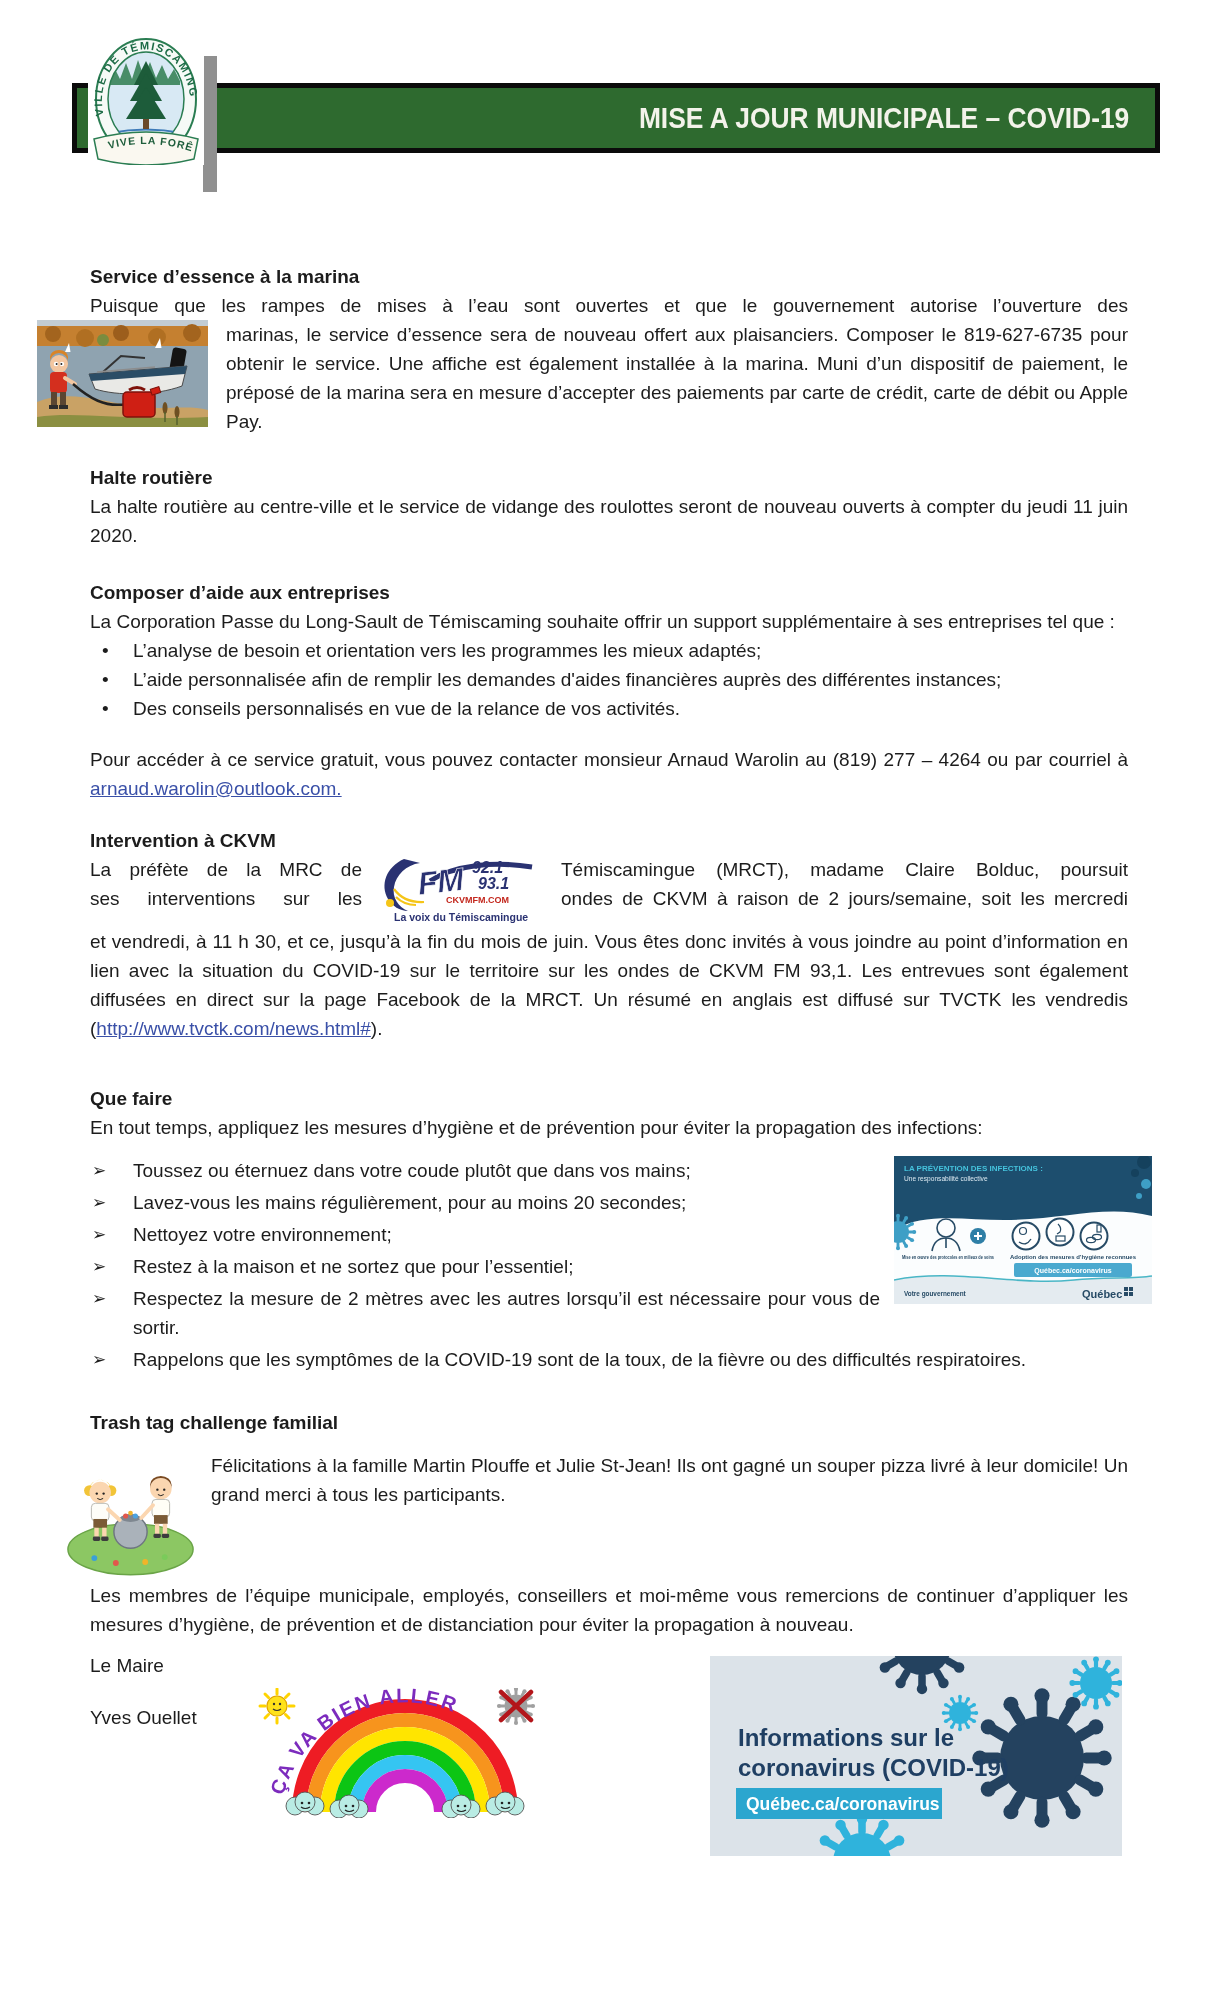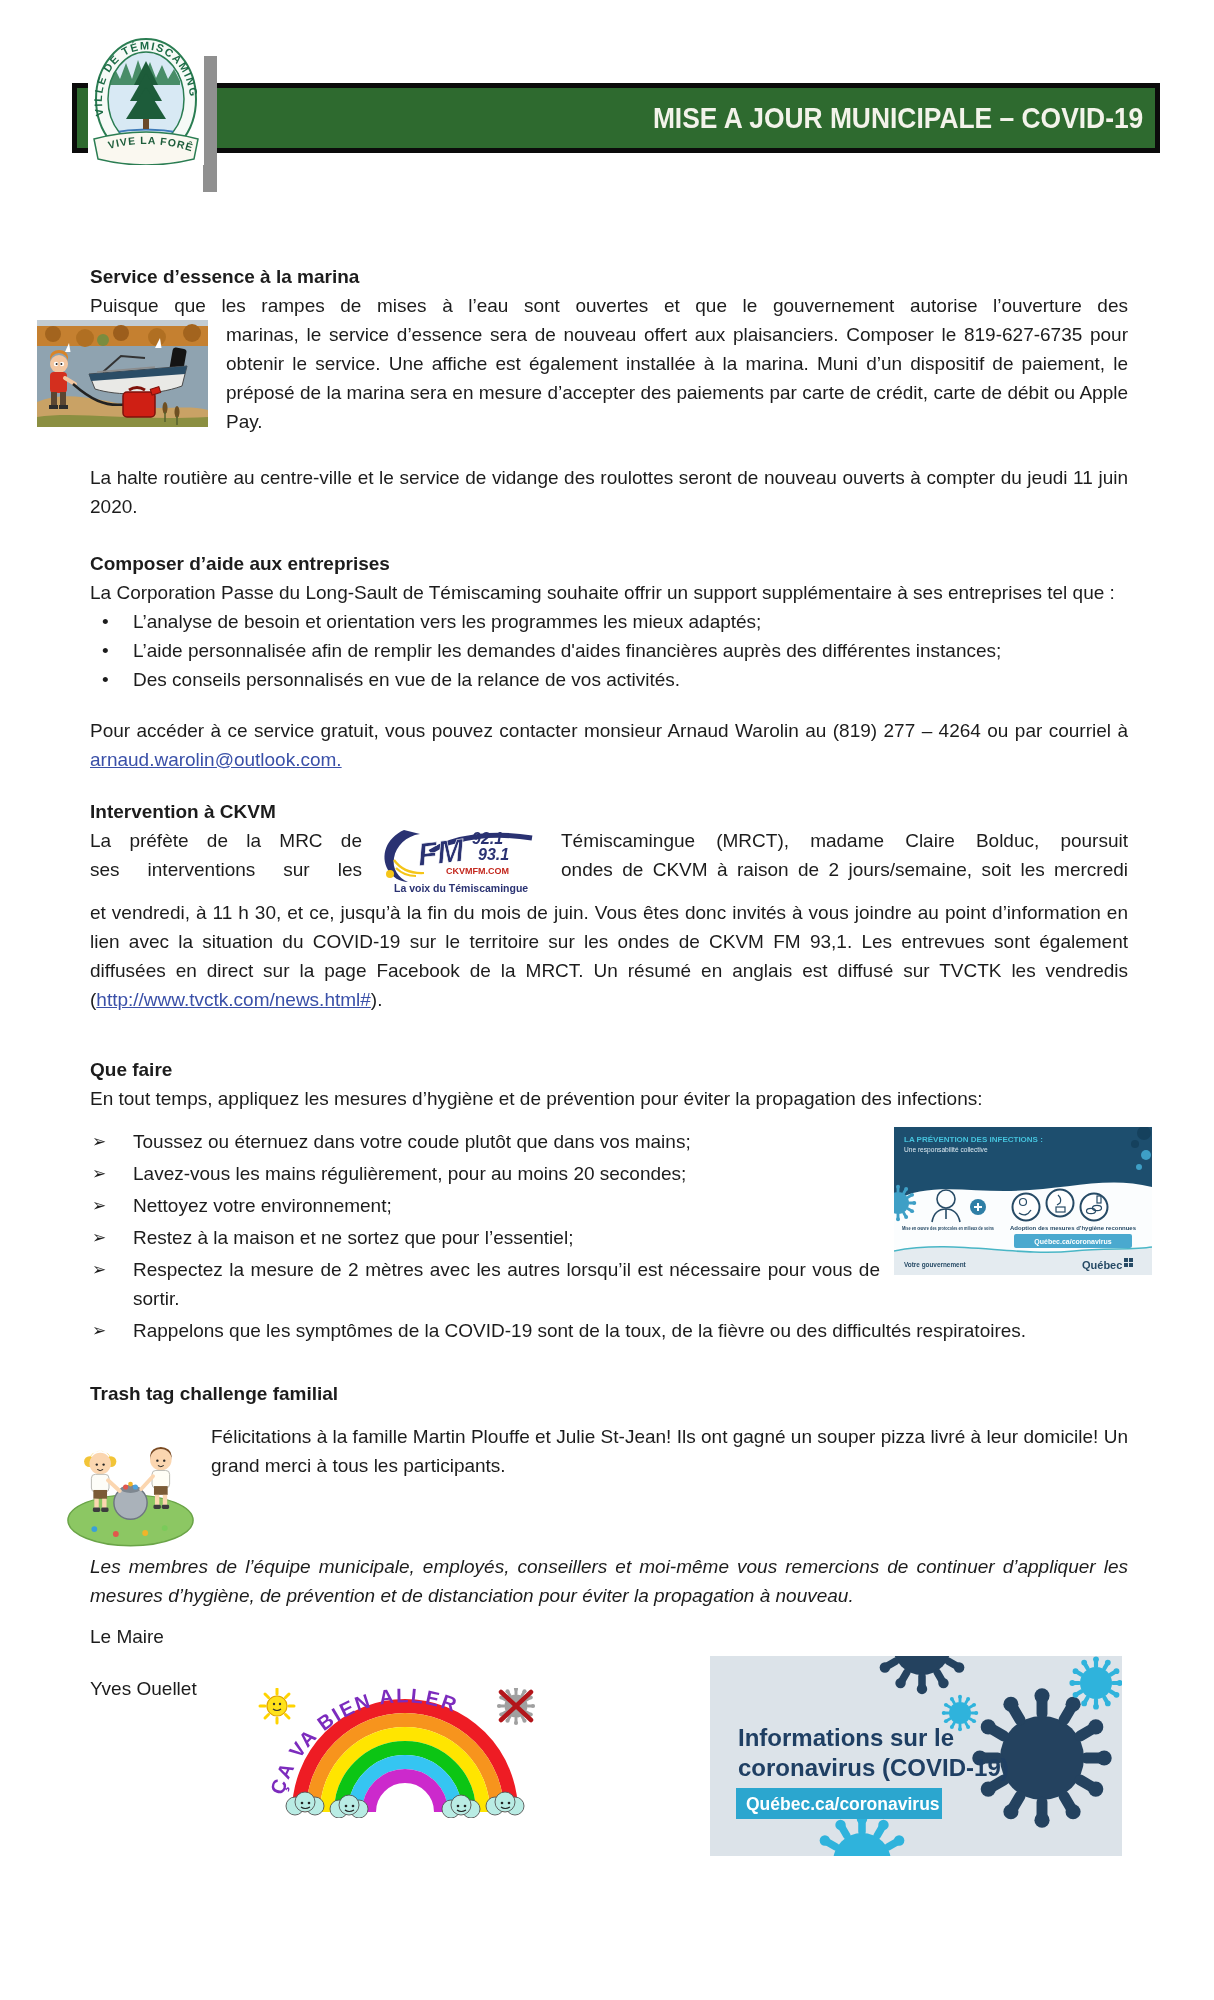--- a/index.html
+++ b/index.html
@@ -2,21 +2,21 @@
 <html style="--banner-green: #2e6a2f; --link-blue: #3a50a8; --infographic-navy: #1d4e6e; --quebec-teal: #2ba6cf; --quebec-banner-bg: #dce3e9; --quebec-navy: #24425f;"><head>
 <meta charset="utf-8">
 <style>
   html,body{margin:0;padding:0;background:#e8e8e8;}
   .page{position:relative;width:1214px;height:2000px;background:#ffffff;overflow:hidden;
         font-family:"Liberation Sans","DejaVu Sans",sans-serif;color:#1c1c1c;margin:0 auto;}
   
   .hdr{position:relative;height:192px;}
   .banner{position:absolute;left:72px;right:54px;top:83px;height:70px;box-sizing:border-box;
           background:var(--banner-green,#2e6a2f);border:5px solid #0b0b0b;
-          display:flex;align-items:center;justify-content:flex-end;padding-right:12px;z-index:1;}
+          display:flex;align-items:center;justify-content:flex-end;padding-right:26px;z-index:1;}
   .banner-title{color:#f3f3ea;font-size:30px;font-weight:bold;white-space:nowrap;
                 transform:scaleX(.88);transform-origin:right center;}
   .logo-shadow{position:absolute;left:203px;top:56px;width:14px;height:136px;background:#909090;z-index:2;}
   .logo-box{position:absolute;left:88px;top:33px;width:116px;height:132px;background:#fff;z-index:3;}
   .logo-box svg{display:block;width:116px;height:132px;}
   
   .content{padding:0 86px 0 90px;}
   .content::after{content:"";display:block;clear:both;}
   p,h2,ul{margin:0;padding:0;}
   .bt{font-size:19px;line-height:29px;text-align:justify;}
@@ -44,21 +44,21 @@
   .ckvm-logo{width:175px;height:76px;margin:-4px 12px 0 12px;flex:none;}
   .sec-qf{margin-top:41px;}
   .qf-body::after{content:"";display:block;clear:both;}
   .info-float{float:right;width:258px;height:142px;margin:0 -24px 10px 14px;}
   .info-float svg{display:block;width:258px;height:148px;}
   .qf-list{margin-top:14px;}
   .qf-list li{margin-bottom:3px;}
   .sec-trash{margin-top:31px;}
   .kids-img{float:left;width:132px;height:118px;margin:8px 14px 4px -25px;}
   .p-trash{margin-top:14px;}
-  .p-closing{clear:both;font-style:italic;}
+  .p-closing{clear:both;}
   .p-role{margin-top:12px;text-align:left;}
   .p-name{margin-top:23px;text-align:left;}
   
   .rainbow{position:absolute;left:253px;top:1688px;width:300px;height:130px;}
   .qc-banner{position:absolute;left:710px;top:1656px;width:412px;height:172px;}
   .qc-banner svg{display:block;width:412px;height:200px;}
 </style>
 </head>
 <body>
 
@@ -187,20 +187,21 @@
             <rect x="86" y="72" width="32" height="25" rx="4" fill="#cf1f14" stroke="#7e120b" stroke-width="1.5"></rect>
             <path d="M92,70 q8,-5 16,0" stroke="#7e120b" stroke-width="3" fill="none"></path>
             <rect x="114" y="68" width="9" height="6" fill="#cf1f14" stroke="#7e120b" stroke-width="1" transform="rotate(-18 118 71)"></rect>
           </g>
         </svg>
         <p class="bt">marinas, le service d’essence sera de nouveau offert aux plaisanciers.  Composer le 819-627-6735 pour obtenir le service. Une affiche est également installée à la marina.  Muni d’un dispositif de paiement, le préposé de la marina sera en mesure d’accepter des paiements par carte de crédit, carte de débit ou Apple Pay.</p>
       </div>
     </div>
 
     <div class="sec-halte">
+      <h2 class="hd">Halte routière</h2>
       <p class="bt">La halte routière au centre-ville et le service de vidange des roulottes seront de nouveau ouverts à compter du jeudi 11 juin 2020.</p>
     </div>
 
     <div class="sec-ent">
       <h2 class="hd">Composer d’aide aux entreprises</h2>
       <p class="bt">La Corporation Passe du Long-Sault de Témiscaming souhaite offrir un support supplémentaire à ses entreprises tel que :</p>
       <ul class="plain">
         <li>
           <span class="mk dot">•</span>
           <div class="txt bt">L’analyse de besoin et orientation vers les programmes les mieux adaptés;</div>

